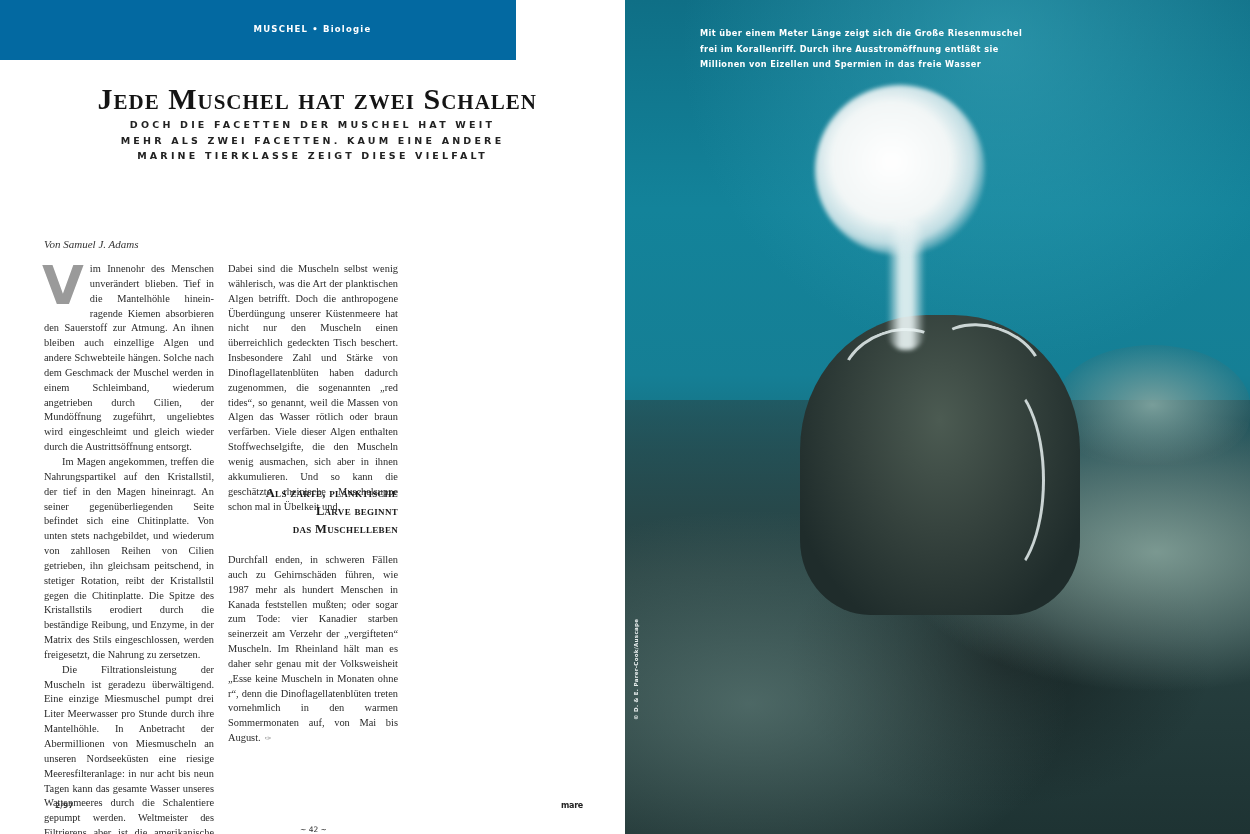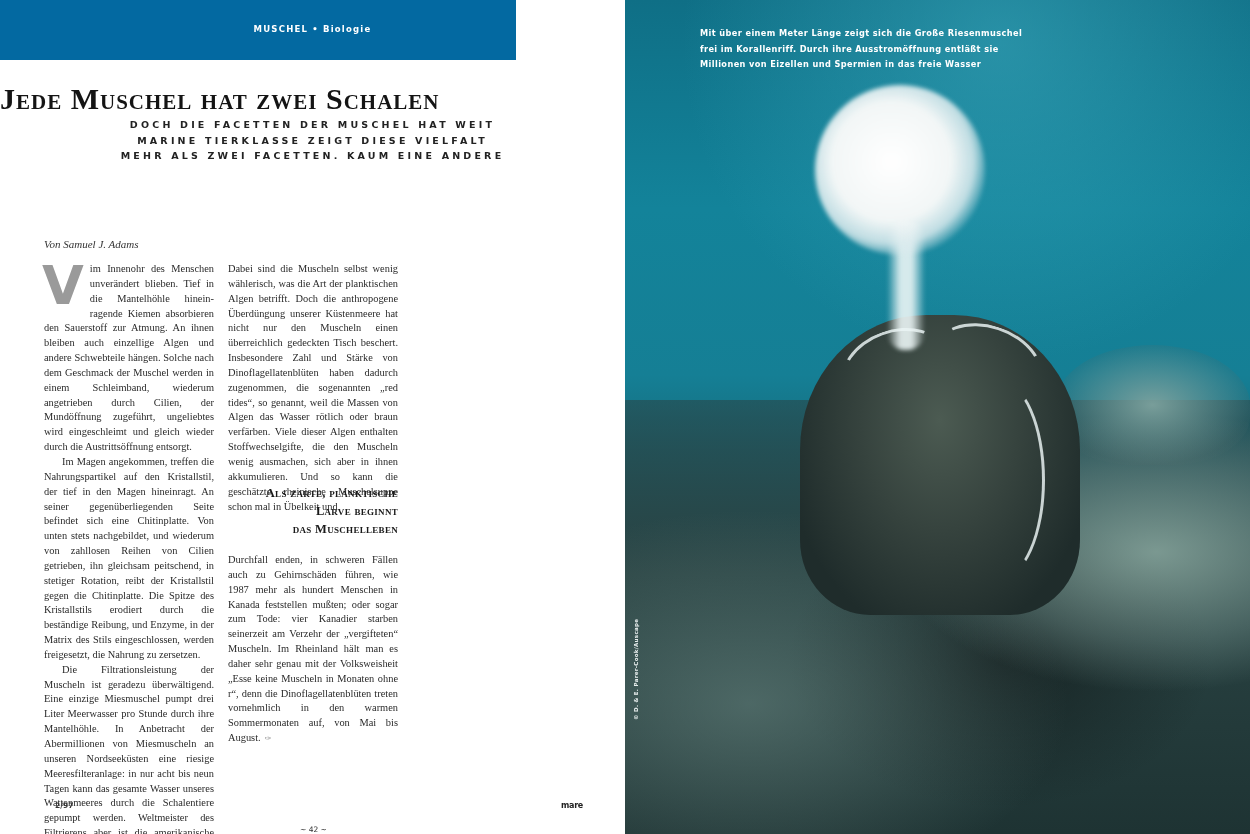--- a/index.html
+++ b/index.html
@@ -7,21 +7,21 @@
   body { font-family: "DejaVu Serif", serif; color: #222; position: relative; }
 
   .spread { position: absolute; left: 0; top: 0; width: 1250px; height: 834px; }
 
   
   .left-page { position: absolute; left: 0; top: 0; width: 625px; height: 834px; background: #fff; }
   .header-band { position: absolute; left: 0; top: 0; width: 516px; height: 60px; background: #0369a1; }
   .section-label { position: absolute; left: 0; top: 24px; width: 625px; text-align: center;
     color: #ffffff; font-family: "DejaVu Sans", sans-serif; font-size: 8.5px; font-weight: bold; letter-spacing: 1.2px; }
 
-  .headline { position: absolute; left: 0; top: 82px; width: 537px; text-align: left;
+  .headline { position: absolute; left: 0; top: 82px; width: 537px; text-align: right;
     font-family: "Liberation Serif", serif; font-size: 30px; color: #141414; letter-spacing: 1px; font-variant: small-caps; }
   .subhead { position: absolute; left: 0; top: 117px; width: 625px; text-align: center;
     font-family: "DejaVu Sans", sans-serif; font-weight: bold; font-size: 9.5px; letter-spacing: 3.2px; line-height: 15.5px; color: #222; }
 
   .byline { position: absolute; left: 44px; top: 238px; font-family: "Liberation Serif", serif; font-style: italic; font-size: 11px; color: #333; }
 
   .col { position: absolute; font-family: "Liberation Serif", serif; font-size: 10.4px; line-height: 14.85px; color: #2a2a2a; text-align: justify; hyphens: manual; }
   .col p { text-indent: 0; }
   .col p.indent { text-indent: 18px; }
   .col1 { left: 44px; top: 262px; width: 170px; }
@@ -75,22 +75,22 @@
 <div class="spread">
 
   <div class="left-page">
     <div class="header-band">
       <div class="section-label">MUSCHEL • Biologie</div>
     </div>
 
     <h1 class="headline">Jede Muschel hat zwei Schalen</h1>
     <div class="subhead">
       <div>DOCH DIE FACETTEN DER MUSCHEL HAT WEIT</div>
+      <div>MEHR ALS ZWEI FACETTEN. KAUM EINE ANDERE</div>
       <div>MARINE TIERKLASSE ZEIGT DIESE VIELFALT</div>
-      <div>MEHR ALS ZWEI FACETTEN. KAUM EINE ANDERE</div>
     </div>
 
     <div class="byline">Von Samuel J. Adams</div>
 
     <div class="col col1">
       <p>
         <span class="dropcap">V</span><span>im Innenohr des Menschen unverändert blieben. Tief in die Mantelhöhle hinein-ragende Kiemen absorbieren den Sauerstoff zur Atmung. An ihnen bleiben auch einzellige Algen und andere Schwebteile hängen. Solche nach dem Geschmack der Muschel werden in einem Schleimband, wiederum angetrieben durch Cilien, der Mundöffnung zugeführt, ungeliebtes wird eingeschleimt und gleich wieder durch die Austrittsöffnung entsorgt.</span>
       </p>
       <p class="indent">Im Magen angekommen, treffen die Nahrungspartikel auf den Kristallstil, der tief in den Magen hineinragt. An seiner gegenüberliegenden Seite befindet sich eine Chitinplatte. Von unten stets nachgebildet, und wiederum von zahllosen Reihen von Cilien getrieben, ihn gleichsam peitschend, in stetiger Rotation, reibt der Kristallstil gegen die Chitinplatte. Die Spitze des Kristallstils erodiert durch die beständige Reibung, und Enzyme, in der Matrix des Stils eingeschlossen, werden freigesetzt, die Nahrung zu zersetzen.</p>
       <p class="indent">Die Filtrationsleistung der Muscheln ist geradezu überwältigend. Eine einzige Miesmuschel pumpt drei Liter Meerwasser pro Stunde durch ihre Mantelhöhle. In Anbetracht der Abermillionen von Miesmuscheln an unseren Nordseeküsten eine riesige Meeresfilteranlage: in nur acht bis neun Tagen kann das gesamte Wasser unseres Wattenmeeres durch die Schalentiere gepumpt werden. Weltmeister des Filtrierens aber ist die amerikanische Auster, die es gar auf 37 Liter je Stunde bringen kann.</p>

